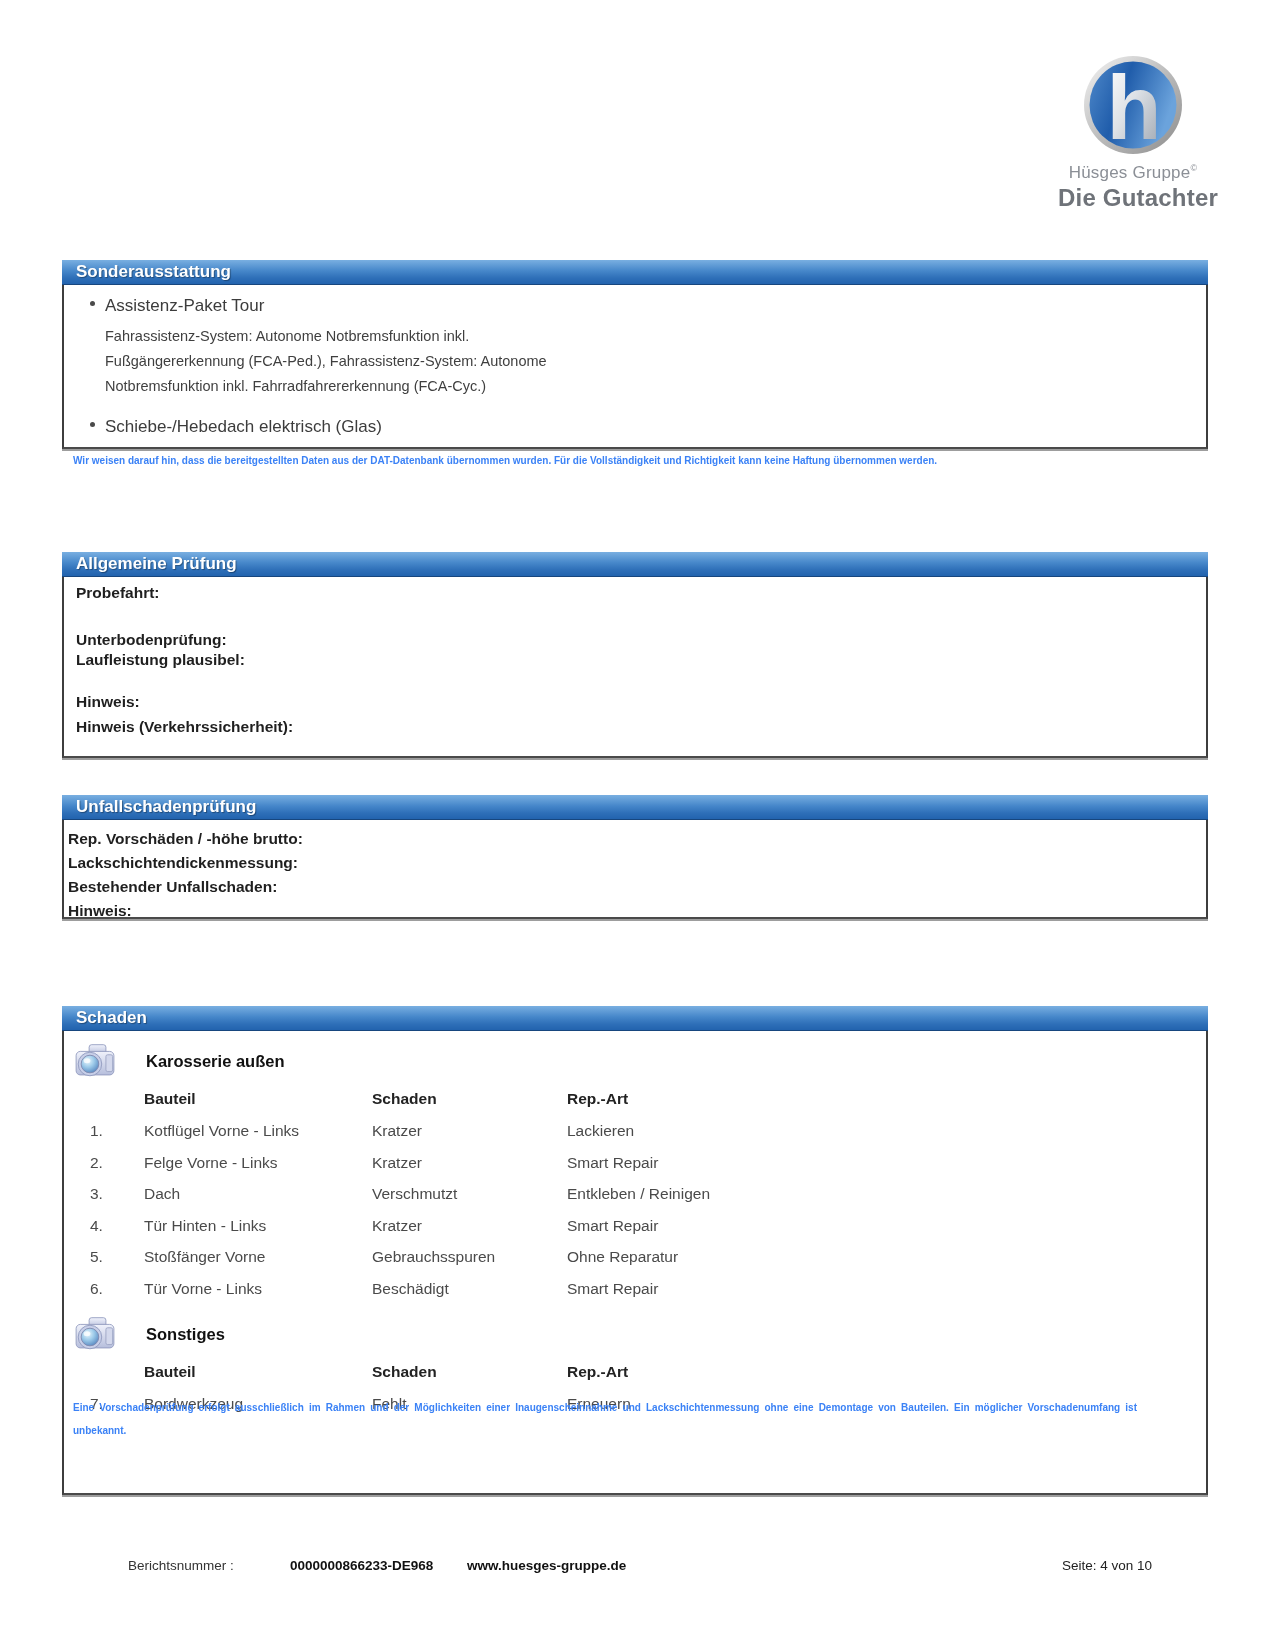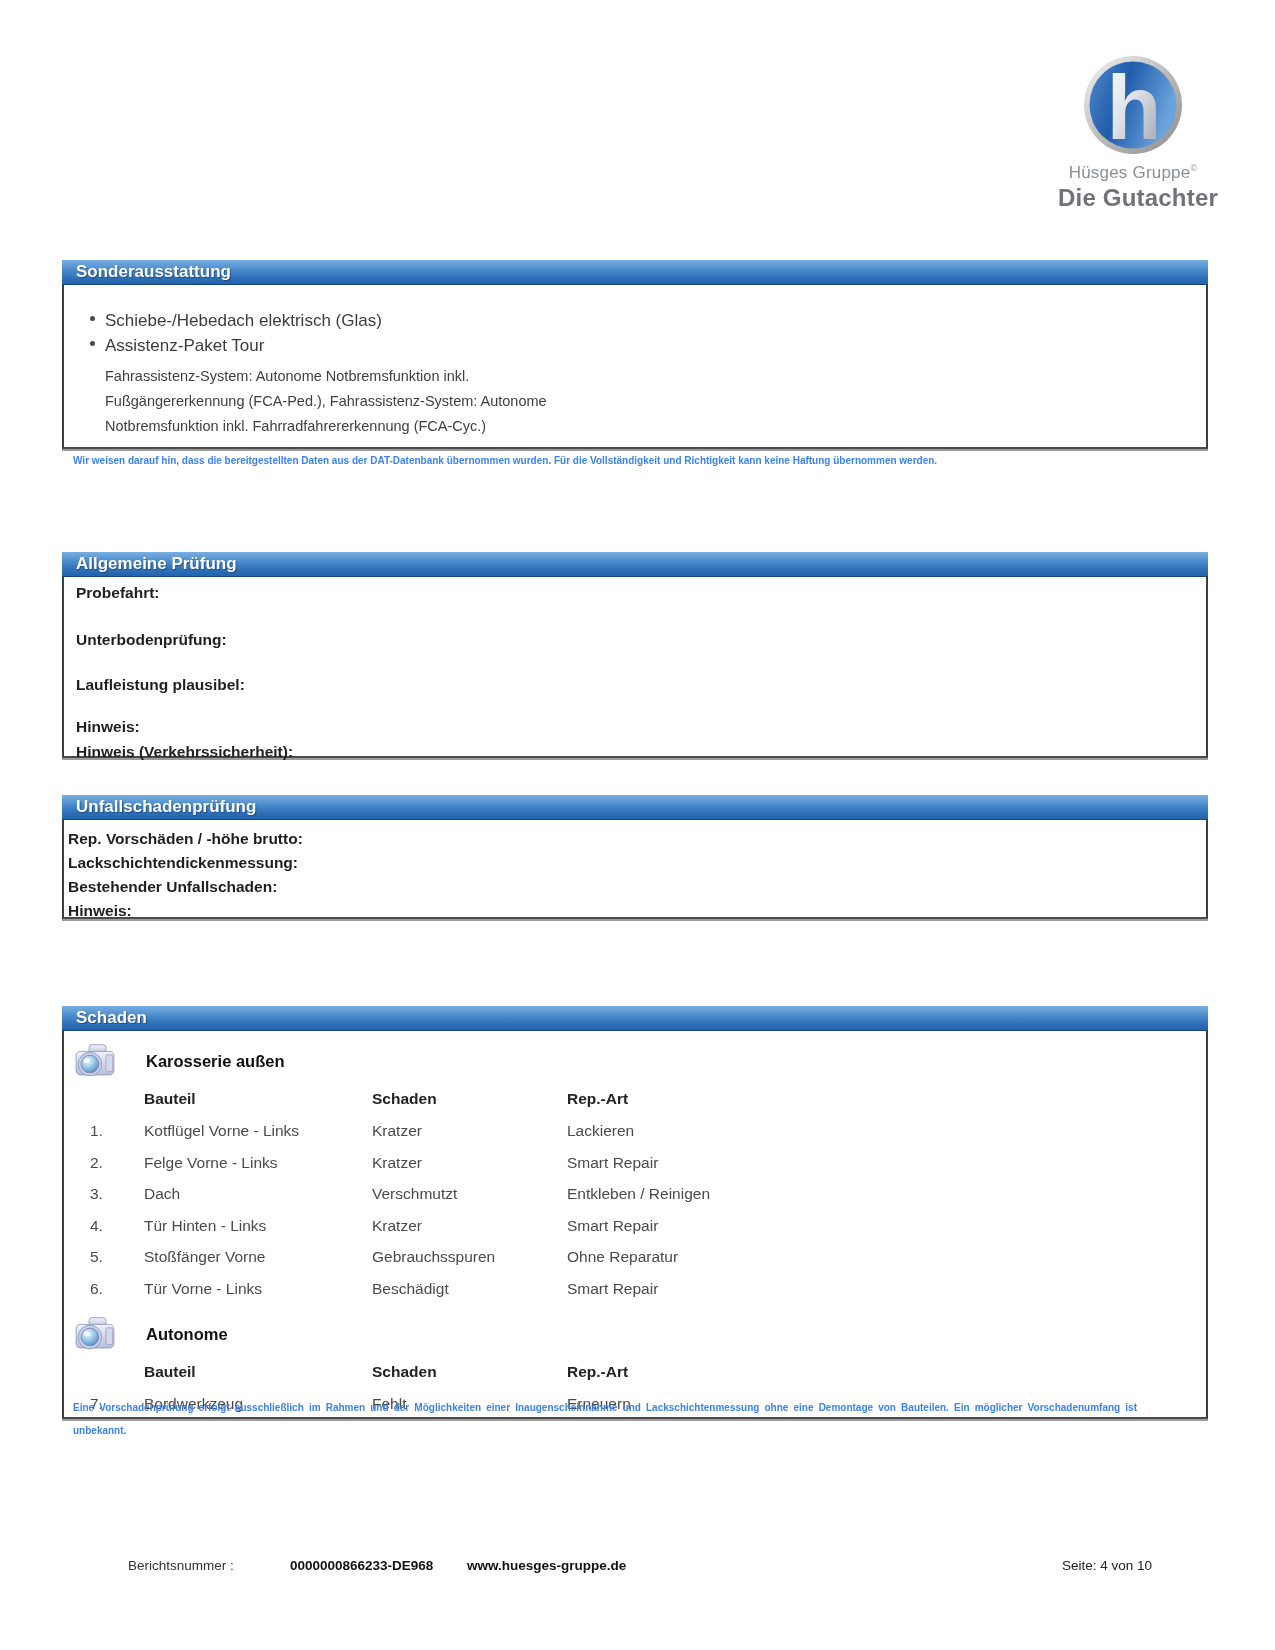--- a/index.html
+++ b/index.html
@@ -65,21 +65,21 @@
     position: relative;
   }
 
   #sec-sonder { top: 260px; }
   #sec-sonder .sec-body { height: 164px; padding: 8px 0 0 26px; }
   #sec-allg   { top: 552px; }
   #sec-allg .sec-body { height: 181px; padding: 6px 0 0 12px; }
   #sec-unfall { top: 795px; }
   #sec-unfall .sec-body { height: 99px; padding: 7px 0 0 4px; }
   #sec-schaden { top: 1006px; }
-  #sec-schaden .sec-body { height: 388px; padding: 8px 11px 0 0; }
+  #sec-schaden .sec-body { height: 464px; padding: 8px 11px 0 0; }
 
   
   .cols { display: flex; }
   .col-left  { width: 542px; }
   .col-right { flex: 1; }
   .bullet-item { display: flex; }
   .bullet-dot {
     flex: 0 0 5px;
     width: 5px; height: 5px;
     border-radius: 50%;
@@ -93,21 +93,21 @@
 
   
   .field-label {
     font-weight: bold;
     font-size: 15.5px;
     color: #1f1f1f;
     line-height: 20px;
   }
   #sec-allg .f0 { margin-top: 0; }
   #sec-allg .f1 { margin-top: 27px; }
-  #sec-allg .f2 { margin-top: 25px; }
+  #sec-allg .f2 { }
   #sec-allg .f3 { margin-top: 22px; }
   #sec-allg .f4 { margin-top: 5px; }
   #sec-unfall .field-label { line-height: 24px; }
 
   
   .disclaimer {
     position: absolute;
     left: 73px;
     width: 1064px;
     font-weight: bold;
@@ -191,34 +191,34 @@
     </div>
     <div class="logo-company"><span>Hüsges Gruppe</span><sup>©</sup></div>
     <div class="logo-tagline">Die Gutachter</div>
   </div>
 
   <section class="section" id="sec-sonder">
     <div class="sec-bar">Sonderausstattung</div>
     <div class="sec-body">
       <div class="cols">
         <div class="col-left">
-          <div class="bullet-item bullet-gap">
-            <span class="bullet-dot"></span>
-            <div class="bullet-label">Schiebe-/Hebedach elektrisch (Glas)</div>
-          </div>
           <div class="bullet-item">
             <span class="bullet-dot"></span>
             <div>
               <div class="bullet-label">Assistenz-Paket Tour</div>
               <div class="bullet-details">
                 <div class="bullet-detail">Fahrassistenz-System: Autonome Notbremsfunktion inkl.</div>
                 <div class="bullet-detail">Fußgängererkennung (FCA-Ped.), Fahrassistenz-System: Autonome</div>
                 <div class="bullet-detail">Notbremsfunktion inkl. Fahrradfahrererkennung (FCA-Cyc.)</div>
               </div>
             </div>
+          </div>
+          <div class="bullet-item bullet-gap">
+            <span class="bullet-dot"></span>
+            <div class="bullet-label">Schiebe-/Hebedach elektrisch (Glas)</div>
           </div>
         </div>
       </div>
     </div>
   </section>
 
   <p class="disclaimer" id="disclaimer-dat">Wir weisen darauf hin, dass die bereitgestellten Daten aus der DAT-Datenbank übernommen wurden. Für die Vollständigkeit und Richtigkeit kann keine Haftung übernommen werden.</p>
 
   <section class="section" id="sec-allg">
     <div class="sec-bar">Allgemeine Prüfung</div>
@@ -311,21 +311,21 @@
         <span>
           <svg class="camera-icon-svg" width="42" height="37" viewBox="0 0 50 44">
             <rect x="18" y="2" rx="3" width="20" height="12" fill="url(#camBody)" stroke="#8d96bb"></rect>
             <rect x="2.5" y="10" rx="5" width="45" height="28" fill="url(#camBody)" stroke="#8d96bb"></rect>
             <rect x="38" y="14" rx="2" width="8" height="20" fill="#d3d8ec" stroke="#9aa2c2"></rect>
             <circle cx="19" cy="25" r="14" fill="#c8cfe8" stroke="#8d96bb"></circle>
             <circle cx="19" cy="25" r="10.5" fill="url(#lensGrad)" stroke="#7c86ac"></circle>
             <ellipse cx="15.5" cy="21" rx="4" ry="3" fill="rgba(255,255,255,0.75)"></ellipse>
           </svg>
         </span>
-        <span class="dmg-group-name">Autonome</span>
+        <span class="dmg-group-name">Sonstiges</span>
       </div>
 
       <div class="dmg-grid">
         <div class="hcell"></div>
         <div class="hcell">Bauteil</div>
         <div class="hcell">Schaden</div>
         <div class="hcell">Rep.-Art</div>
 
         <div class="cell">7.</div>
         <div class="cell">Bordwerkzeug</div>

